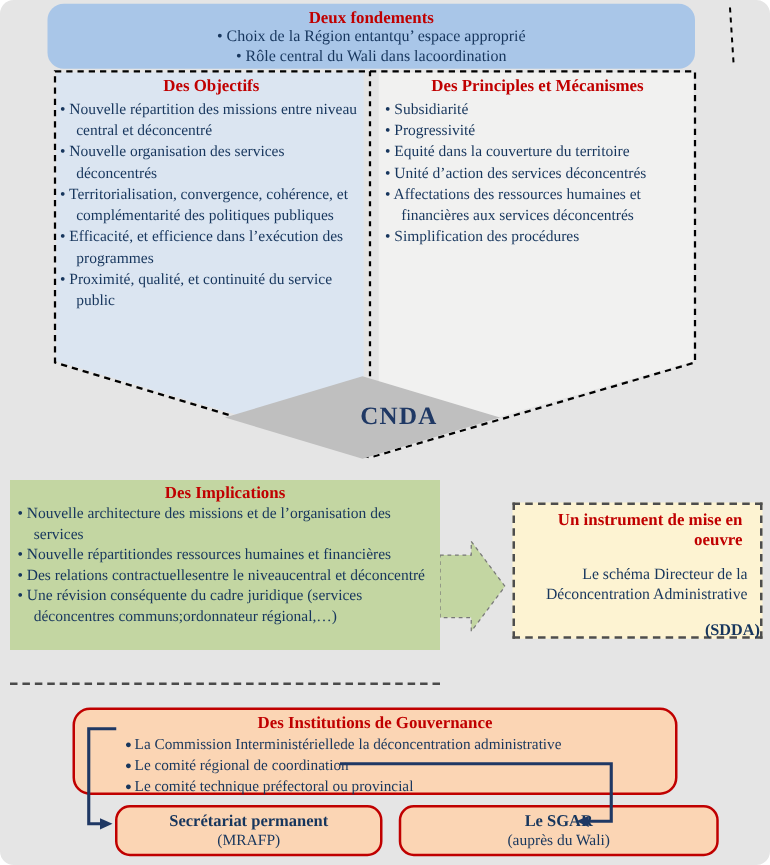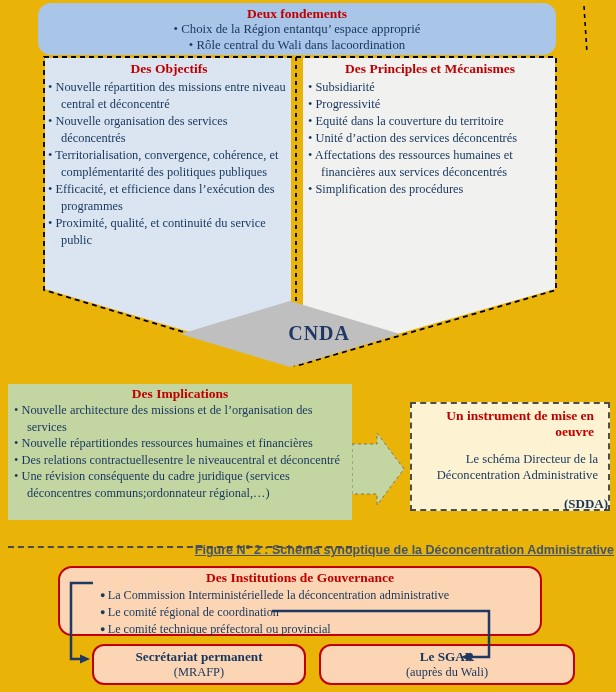--- a/index.html
+++ b/index.html
@@ -1,17 +1,17 @@
 <!DOCTYPE html>
 <html><head>
 <meta charset="utf-8">
 <style>
   html,body{margin:0;padding:0;}
   body{font-family:"Liberation Serif",serif;background:#ffffff;}
-  #page{position:relative;width:616px;height:692px;overflow:hidden;background:#eab308;}
+  #page{position:relative;width:616px;height:692px;overflow:hidden;background:#e5e5e5;border-radius:11px;}
   .abs{position:absolute;}
   svg{display:block;}
   
   .top-box{left:38px;top:3px;width:518px;height:52px;background:#a9c6e8;border-radius:13px;
            text-align:center;padding-top:3px;box-sizing:border-box;z-index:2;}
   .red-title{color:#c00000;font-weight:bold;font-size:13.5px;line-height:16px;}
   .top-line{color:#17365d;font-size:12.8px;line-height:15.5px;}
   .top-line::before{content:"•   ";color:#17365d;}
   
   .col{z-index:2;}
@@ -118,21 +118,20 @@
   </div>
 
   <div class="abs squiggle"></div>
 
   <div class="abs yellow-box">
     <div class="red-title">Un instrument de mise en oeuvre</div>
     <div class="yellow-body">Le schéma Directeur de la Déconcentration Administrative</div>
     <div class="sdda">(SDDA)</div>
   </div>
 
-  <div class="abs caption">Figure N° 2 : Schéma synoptique de la Déconcentration Administrative</div>
 
   <div class="abs orange inst-box">
     <div class="red-title">Des Institutions de Gouvernance</div>
     <ul class="ilist">
       <li>La Commission Interministériellede la déconcentration administrative</li>
       <li>Le comité régional de coordination</li>
       <li>Le comité technique préfectoral ou provincial</li>
     </ul>
   </div>
 

